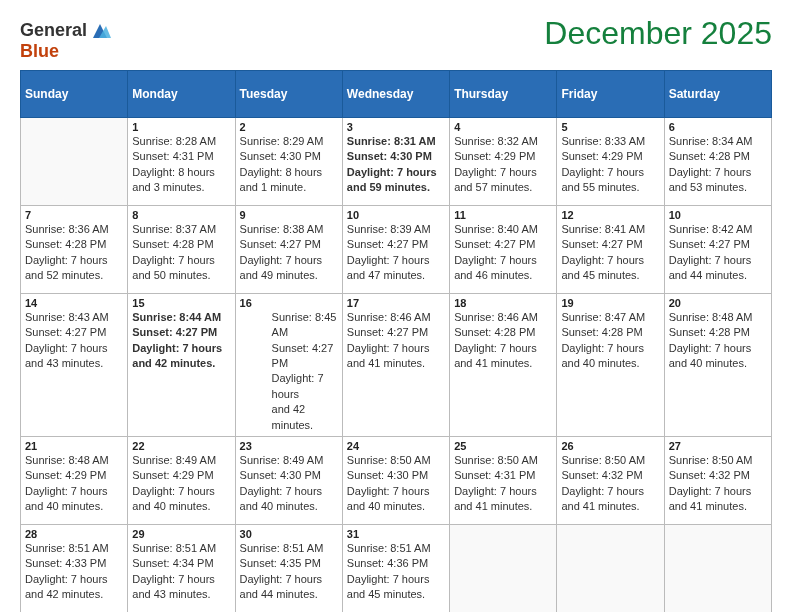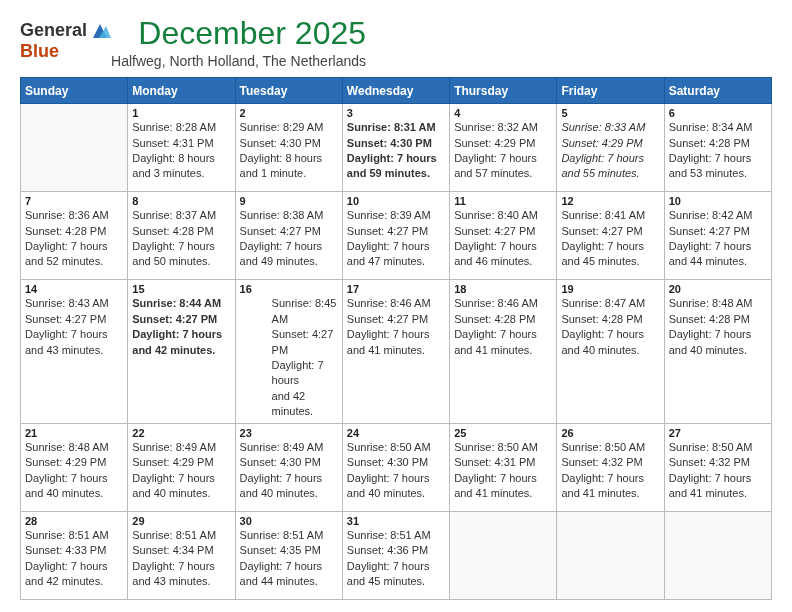--- a/index.html
+++ b/index.html
@@ -12,20 +12,21 @@
     }
     .page {
       width: 792px;
       height: 612px;
       padding: 16px 20px 12px 20px;
       display: flex;
       flex-direction: column;
     }
     .header {
       display: flex;
+      justify-content: space-between;
       align-items: flex-start;
       margin-bottom: 8px;
     }
     .logo {
       display: flex;
       align-items: center;
       margin-top: 4px;
     }
     .logo-text {
       font-size: 18px;
@@ -58,21 +59,21 @@
       border: 1px solid #bbb;
       border-collapse: collapse;
       width: 100%;
       table-layout: fixed;
     }
     .calendar th {
       background-color: #2a6db5;
       color: #fff;
       font-size: 12px;
       font-weight: bold;
-      padding: 5px 4px;
+      padding: 16px 4px;
       text-align: left;
       border: 1px solid #1a5a9a;
       height: 26px;
     }
     .calendar td {
       border: 1px solid #bbb;
       vertical-align: top;
       padding: 3px 4px 3px 4px;
       font-size: 9.5px;
       color: #333;
@@ -107,21 +108,20 @@
           <svg class="logo-icon" viewBox="0 0 22 22">
             <polygon points="4,18 11,4 18,18" fill="#2a6db5"></polygon>
             <polygon points="10,18 17,6 22,18" fill="#4ab0e0" opacity="0.85"></polygon>
           </svg>
         </div>
         <div class="logo-text logo-blue">Blue</div>
       </div>
     </div>
     <div class="title-block">
       <div class="month-title">December 2025</div>
-      <div class="subtitle">Halfweg, North Holland, The Netherlands</div>
     </div>
   </div>
 
   <table class="calendar">
     <thead>
       <tr>
       <th>Sunday</th>
           <th>Monday</th>
           <th>Tuesday</th>
           <th>Wednesday</th>
@@ -156,21 +156,21 @@
           </td>
           <td>
             <span class="day-num">4</span>
             <div class="day-detail" style="white-space: pre-line;">Sunrise: 8:32 AM
 Sunset: 4:29 PM
 Daylight: 7 hours
 and 57 minutes.</div>
           </td>
           <td>
             <span class="day-num">5</span>
-            <div class="day-detail" style="white-space: pre-line; font-style: italic;">Sunrise: 8:33 AM
+            <div class="day-detail" style="white-space: pre-line;">Sunrise: 8:33 AM
 Sunset: 4:29 PM
 Daylight: 7 hours
 and 55 minutes.</div>
           </td>
           <td>
             <span class="day-num">6</span>
             <div class="day-detail" style="white-space: pre-line;">Sunrise: 8:34 AM
 Sunset: 4:28 PM
 Daylight: 7 hours
 and 53 minutes.</div>

